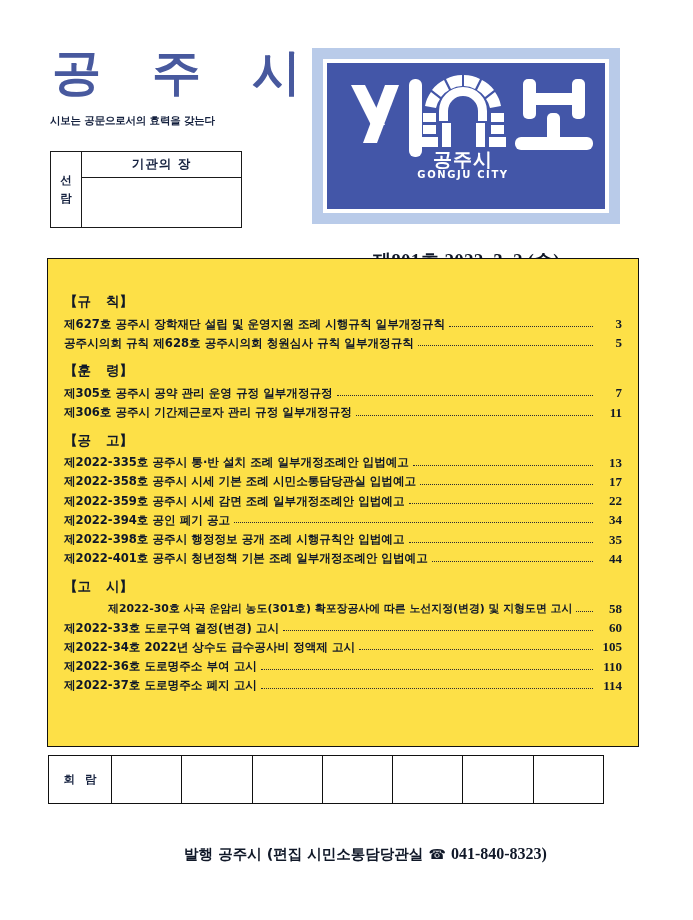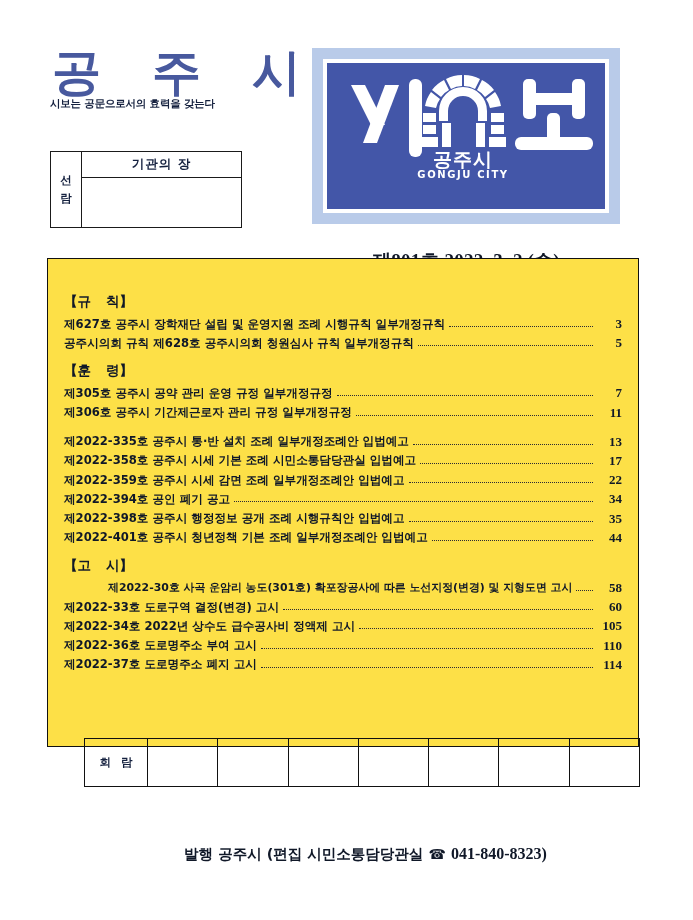--- a/index.html
+++ b/index.html
@@ -41,20 +41,21 @@
     font-family: "DejaVu Sans", sans-serif;
     font-size: 49px;
     font-weight: bold;
     letter-spacing: 17px;
     color: #48599e;
     line-height: 1.0;
     white-space: nowrap;
     margin-left: 2px;
   }
   .gazette-tagline {
+    margin-top: 17px;
     font-family: "DejaVu Sans", sans-serif;
     font-size: 10.5px;
     font-weight: bold;
     color: #15213f;
     letter-spacing: -0.2px;
     white-space: nowrap;
   }
 
   
   .seonram-table {
@@ -188,25 +189,24 @@
     font-family: "Liberation Serif", "DejaVu Serif", serif;
     font-size: 13px;
     font-weight: bold;
     color: #101828;
   }
 
   
   .hoeram-table {
     position: absolute;
     left: 48px;
-    top: 738px;
+    top: 755px;
     width: 556px;
     border-collapse: collapse;
     table-layout: fixed;
-    margin-left: 36px;
   }
   .hoeram-table td {
     border: 1.4px solid #111111;
     height: 47px;
     padding: 0;
   }
   .hoeram-label {
     width: 62px;
     text-align: center;
     font-family: "DejaVu Sans", sans-serif;
@@ -342,20 +342,21 @@
             <span class="toc-leader"></span>
             <span class="toc-page">7</span>
           </div>
           <div class="toc-entry">
             <span class="toc-entry-text">제306호 공주시 기간제근로자 관리 규정 일부개정규정</span>
             <span class="toc-leader"></span>
             <span class="toc-page">11</span>
           </div>
         </div>
         <div class="toc-section">
+          <div class="toc-section-title">【<span>공</span><span class="sp"></span><span>고</span>】</div>
           <div class="toc-entry">
             <span class="toc-entry-text">제2022-335호 공주시 통·반 설치 조례 일부개정조례안 입법예고</span>
             <span class="toc-leader"></span>
             <span class="toc-page">13</span>
           </div>
           <div class="toc-entry">
             <span class="toc-entry-text">제2022-358호 공주시 시세 기본 조례 시민소통담당관실 입법예고</span>
             <span class="toc-leader"></span>
             <span class="toc-page">17</span>
           </div>

